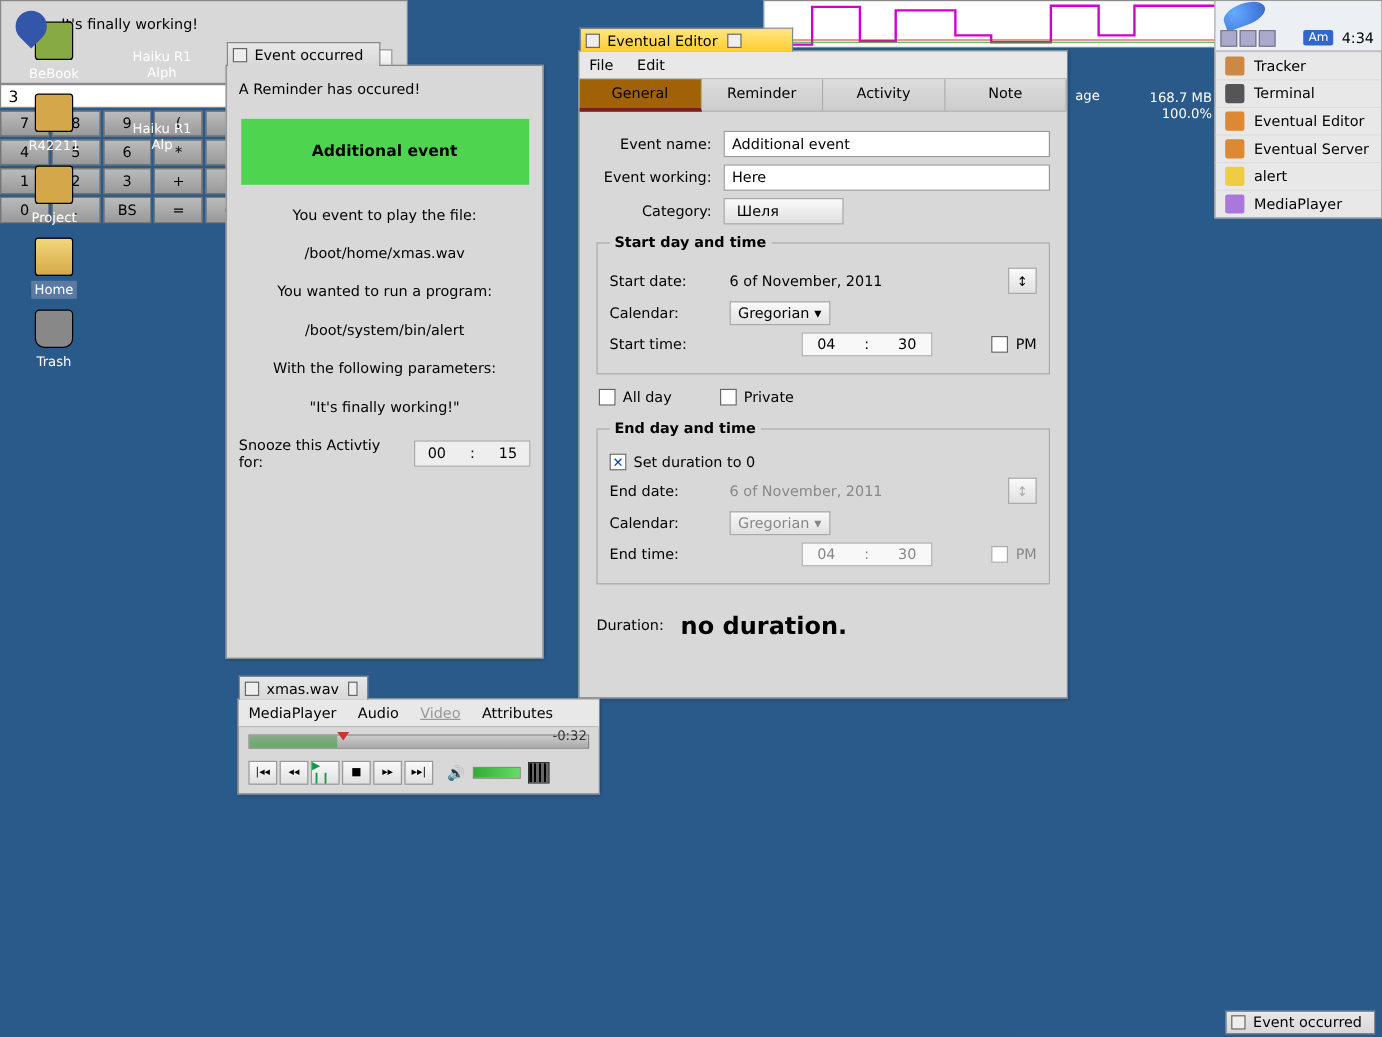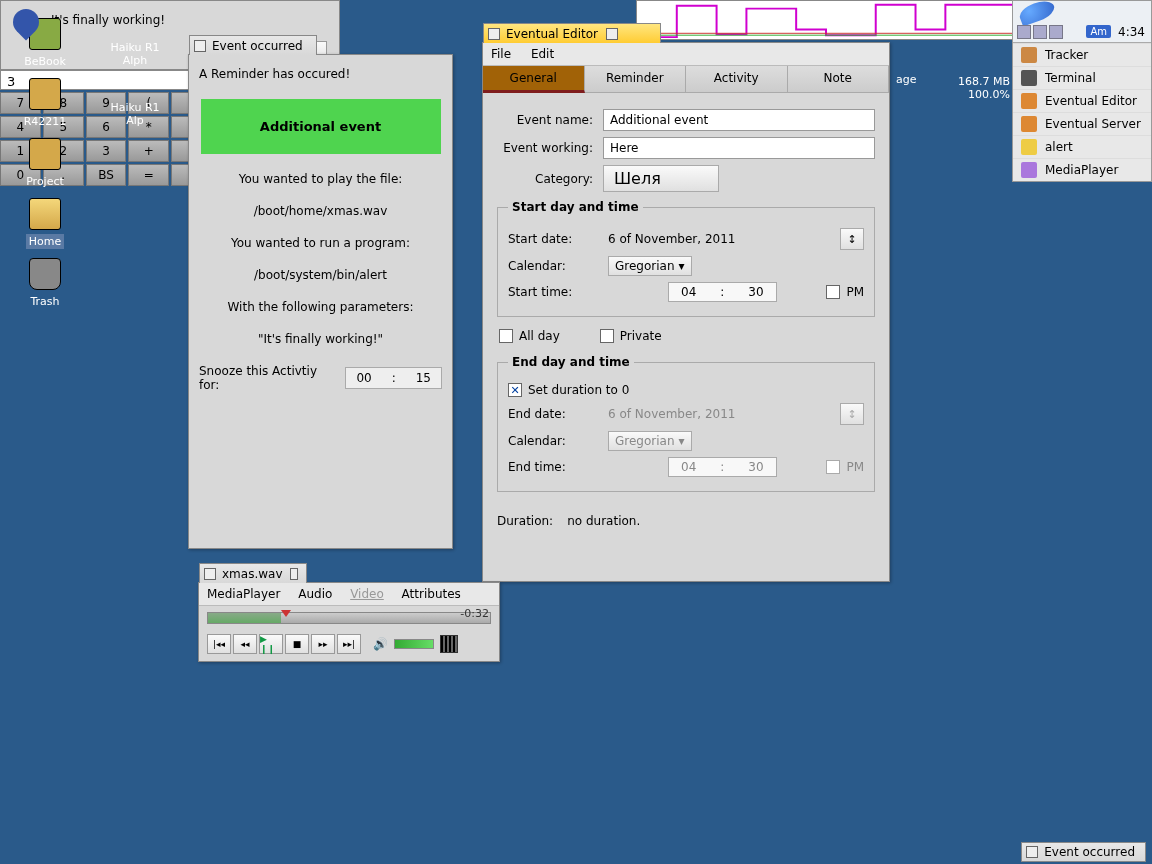--- a/index.html
+++ b/index.html
@@ -36,39 +36,39 @@
 #w-editor { left: 482px; top: 42px; width: 408px; height: 540px; padding: 0; }
 .menubar { background: #e8e8e8; border-bottom: 1px solid #bbb; padding: 4px 8px; font-size: 12px; }
 .menubar span { margin-right: 16px; }
 .tabs { display: flex; border-bottom: 1px solid #aaa; background: #ccc; }
 .tab { flex: 1; text-align: center; padding: 5px 0; border-right: 1px solid #aaa; background: linear-gradient(#ddd,#ccc); font-size: 12px; cursor: pointer; }
 .tab.active { background: #a16207; border-bottom: 3px solid #7f1d1d; margin-bottom: -1px; }
 .form-body { padding: 10px 14px; }
 .frow { display: flex; align-items: center; margin: 6px 0; gap: 10px; }
 .frow label { width: 96px; text-align: right; font-size: 12px; }
 .txt { flex: 1; border: 1px solid #999; padding: 3px 6px; background: #fff; font-size: 12px; }
-.catbtn { border: 1px solid #aaa; background: linear-gradient(#fafafa,#e0e0e0); padding: 3px 16px 3px 10px; font-size: 16px; display: inline-block; width: 116px; }
+.catbtn { border: 1px solid #aaa; background: linear-gradient(#fafafa,#e0e0e0); padding: 3px 16px 3px 10px; font-size: 12px; display: inline-block; width: 100px; }
 fieldset { border: 1px solid #aaa; margin: 8px 0; padding: 8px 10px; }
 fieldset legend { font-weight: bold; font-size: 12px; padding: 0 4px; }
 .fs-row { display: flex; align-items: center; margin: 6px 0; font-size: 12px; }
 .fs-row .lbl { width: 100px; }
 .fs-row .val { }
 .dropbtn { border: 1px solid #aaa; background: linear-gradient(#fafafa,#e0e0e0); padding: 2px 6px; font-size: 12px; display: inline-flex; align-items: center; gap: 4px; }
 .dropbtn.disabled { color: #888; }
 .timebox { display: inline-flex; align-items: center; border: 1px solid #aaa; background: #f8f8f8; }
 .timebox span { padding: 2px 12px; }
 .timebox.disabled span { color: #888; }
 .chk { display: inline-flex; align-items: center; gap: 6px; font-size: 12px; }
 .chk .box { width: 14px; height: 14px; border: 1px solid #666; background: #fff; display: inline-flex; align-items: center; justify-content: center; font-size: 11px; color: #0040a0; }
 .chk .box::after { content: ""; }
 .chk.checked .box::after { content: "✕"; font-weight: bold; }
 .iconbtn { width: 24px; height: 22px; border: 1px solid #aaa; background: linear-gradient(#fafafa,#e0e0e0); display: inline-flex; align-items: center; justify-content: center; font-size: 11px; margin-left: auto; }
 .iconbtn.disabled { color: #aaa; }
 .dur-row { display: flex; align-items: center; gap: 14px; padding: 4px 14px 10px; }
-.dur-row .dv { font-weight: normal; font-size: 12px; }
+.dur-row .dv { font-weight: bold; font-size: 20px; }
 
 
 #w-alert { left: 520px; top: 576px; width: 340px; height: 70px; background: #d8d8d8; border: 1px solid #888; padding: 8px 12px; }
 #w-alert .msgrow { display: flex; align-items: flex-start; gap: 12px; }
 #w-alert .okrow { text-align: right; margin-top: 6px; }
 #w-alert .pin { width: 26px; height: 26px; background: #3355aa; border-radius: 50% 50% 50% 0; transform: rotate(-45deg); }
 
 
 #w-media { left: 198px; top: 582px; width: 302px; height: 80px; }
 #w-media .menubar span { margin-right: 14px; }
@@ -172,21 +172,21 @@
     </div>
 </div>
 
 <div class="win" id="w-event">
   <div class="win-title-tab" style="width:128px;">
     <div class="closebox"></div>
     <span>Event occurred</span>
   </div>
   <div class="hdr">A Reminder has occured!</div>
   <div class="green-banner">Additional event</div>
-  <div class="line">You wanted to play the file:</div>
+  <div class="line">You event to play the file:</div>
   <div class="line">/boot/home/xmas.wav</div>
   <div class="line">You wanted to run a program:</div>
   <div class="line">/boot/system/bin/alert</div>
   <div class="line">With the following parameters:</div>
   <div class="line">"It's finally working!"</div>
   <div class="snooze-row">
     <span>Snooze this Activtiy for:</span>
     <div class="spin">
         <span>00</span>
         <span>:</span>

